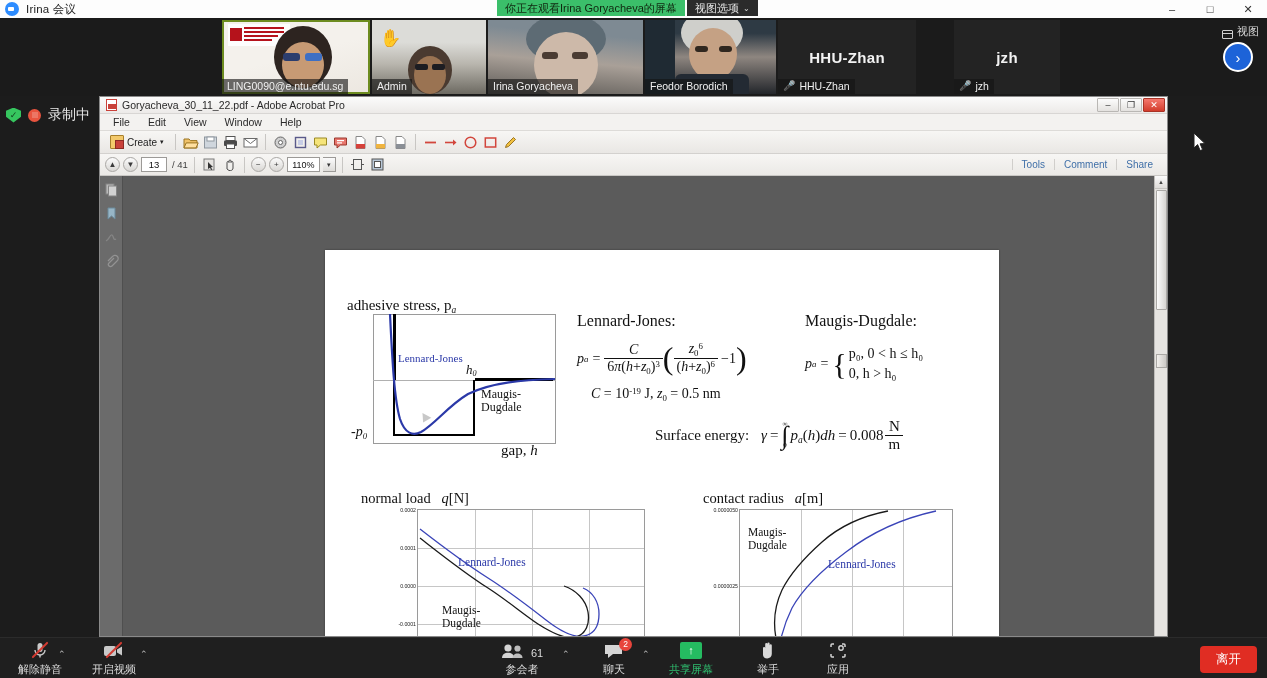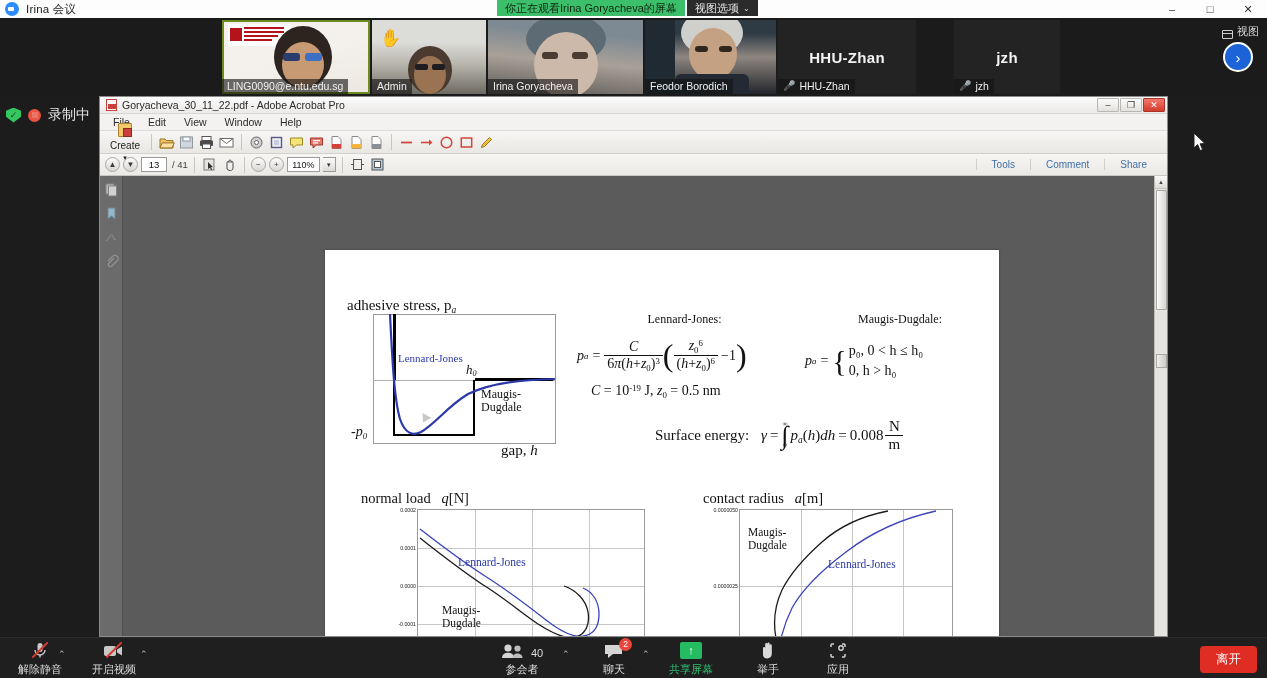--- a/index.html
+++ b/index.html
@@ -156,21 +156,21 @@
   }
   .ac-menu { font-size: 10.5px; color: #2b2b2b; padding: 1px 7px; }
 
   .ac-toolbar {
     height: 23px; background: linear-gradient(#f7f6f4,#e9e7e4);
     display: flex; align-items: center; gap: 3px; padding: 0 5px;
     border-bottom: 1px solid #d3d1ce; position: relative;
   }
   .tb-create {
     display: flex; align-items: center; gap: 3px; font-size: 10px; color: #222;
-    padding: 1px 4px; border: 1px solid transparent; flex-direction: column;
+    padding: 1px 4px; border: 1px solid transparent;
   }
   .tb-create-icon {
     width: 14px; height: 14px; background: #f3c96b; border: 1px solid #a8802c; border-radius: 1px;
     position: relative;
   }
   .tb-create-icon::after{
     content:""; position:absolute; right:-1px; bottom:-1px; width:7px; height:7px;
     background:#c9413a; border:1px solid #8d2a24;
   }
   .tb-sep { width: 1px; height: 16px; background: #c8c6c3; margin: 0 3px; }
@@ -195,21 +195,21 @@
     width: 33px; height: 15px; background: #fff; border: 1px solid #9c9a97;
     font-size: 9px; color: #111; text-align: center; line-height: 14px;
   }
   .zoom-drop {
     width: 13px; height: 15px; border: 1px solid #9c9a97; border-left: none;
     background: linear-gradient(#fbfbfb,#dddbd8);
     font-size: 7px; color: #333; display: flex; align-items: center; justify-content: center;
   }
   .tb2-right { margin-left: auto; display: flex; align-items: center; gap: 0; }
   .tb2-link {
-    font-size: 10px; color: #3f6fa8; padding: 0 15px; border-left: 1px solid #d0cecb;
+    font-size: 10px; color: #3f6fa8; padding: 0 9px; border-left: 1px solid #d0cecb;
   }
 
   
   .ac-body { flex: 1; display: flex; background: #5b5b5b; position: relative; overflow: hidden; }
   .ac-leftrail {
     width: 23px; background: #6b6b6b; display: flex; flex-direction: column;
     align-items: center; padding-top: 6px; gap: 9px; border-right: 1px solid #4f4f4f;
   }
   .rail-ico { width: 15px; height: 15px; opacity: .85; position: relative; }
   .ac-page-area { flex: 1; position: relative; overflow: hidden; }
@@ -262,21 +262,21 @@
   .lbl-gap { position: absolute; left: 128px; top: 128px; font-size: 15px; }
   .cursor-tri {
     position: absolute; left: 48px; top: 100px;
     width: 0; height: 0; border-left: 8px solid #c8c8c8;
     border-top: 5px solid transparent; border-bottom: 5px solid transparent;
     transform: rotate(118deg);
   }
 
   .col-lj { position: absolute; left: 252px; top: 62px; width: 215px; }
   .col-md { position: absolute; left: 480px; top: 62px; width: 190px; }
-  .head-serif { font-size: 12px; text-align: center; }
+  .head-serif { font-size: 16px; }
   .frac { display: inline-block; text-align: center; vertical-align: middle; }
   .frac .num { display: block; border-bottom: 1px solid #111; padding: 0 3px; }
   .frac .den { display: block; padding: 0 3px; }
   .paren { font-size: 32px; vertical-align: middle; font-family: "Liberation Serif", serif; }
   .brace { font-size: 30px; vertical-align: middle; }
   .surface-energy { position: absolute; left: 330px; top: 168px; font-size: 15px; }
   .intg { font-size: 26px; vertical-align: middle; line-height: .6; }
 
   
   .chart { position: absolute; }
@@ -802,21 +802,21 @@
     <div class="zcaret" style="left:140px;">⌃</div>
 
     <div class="zitem" style="left:490px;">
       <div class="zglyph">
         <svg width="26" height="16" viewBox="0 0 26 16">
           <circle cx="7" cy="5" r="3.6" fill="#d5d5d5"></circle>
             <path d="M1 15c0-3.4 2.7-5.2 6-5.2s6 1.8 6 5.2z" fill="#d5d5d5"></path>
           <circle cx="16.5" cy="5.5" r="3.1" fill="#bdbdbd"></circle>
             <path d="M11.5 15c0-3 2.3-4.6 5-4.6s5 1.6 5 4.6z" fill="#bdbdbd"></path>
         </svg>
-        <span class="pcount">40</span>
+        <span class="pcount">61</span>
       </div>
       <div class="zlabel">参会者</div>
     </div>
     <div class="zcaret" style="left:562px;">⌃</div>
 
     <div class="zitem" style="left:582px;">
       <div class="zglyph" style="position:relative">
         <svg width="20" height="16" viewBox="0 0 20 16">
           <path d="M1 2h17v9h-9l-5 4v-4H1z" fill="#d5d5d5"></path>
         </svg>

